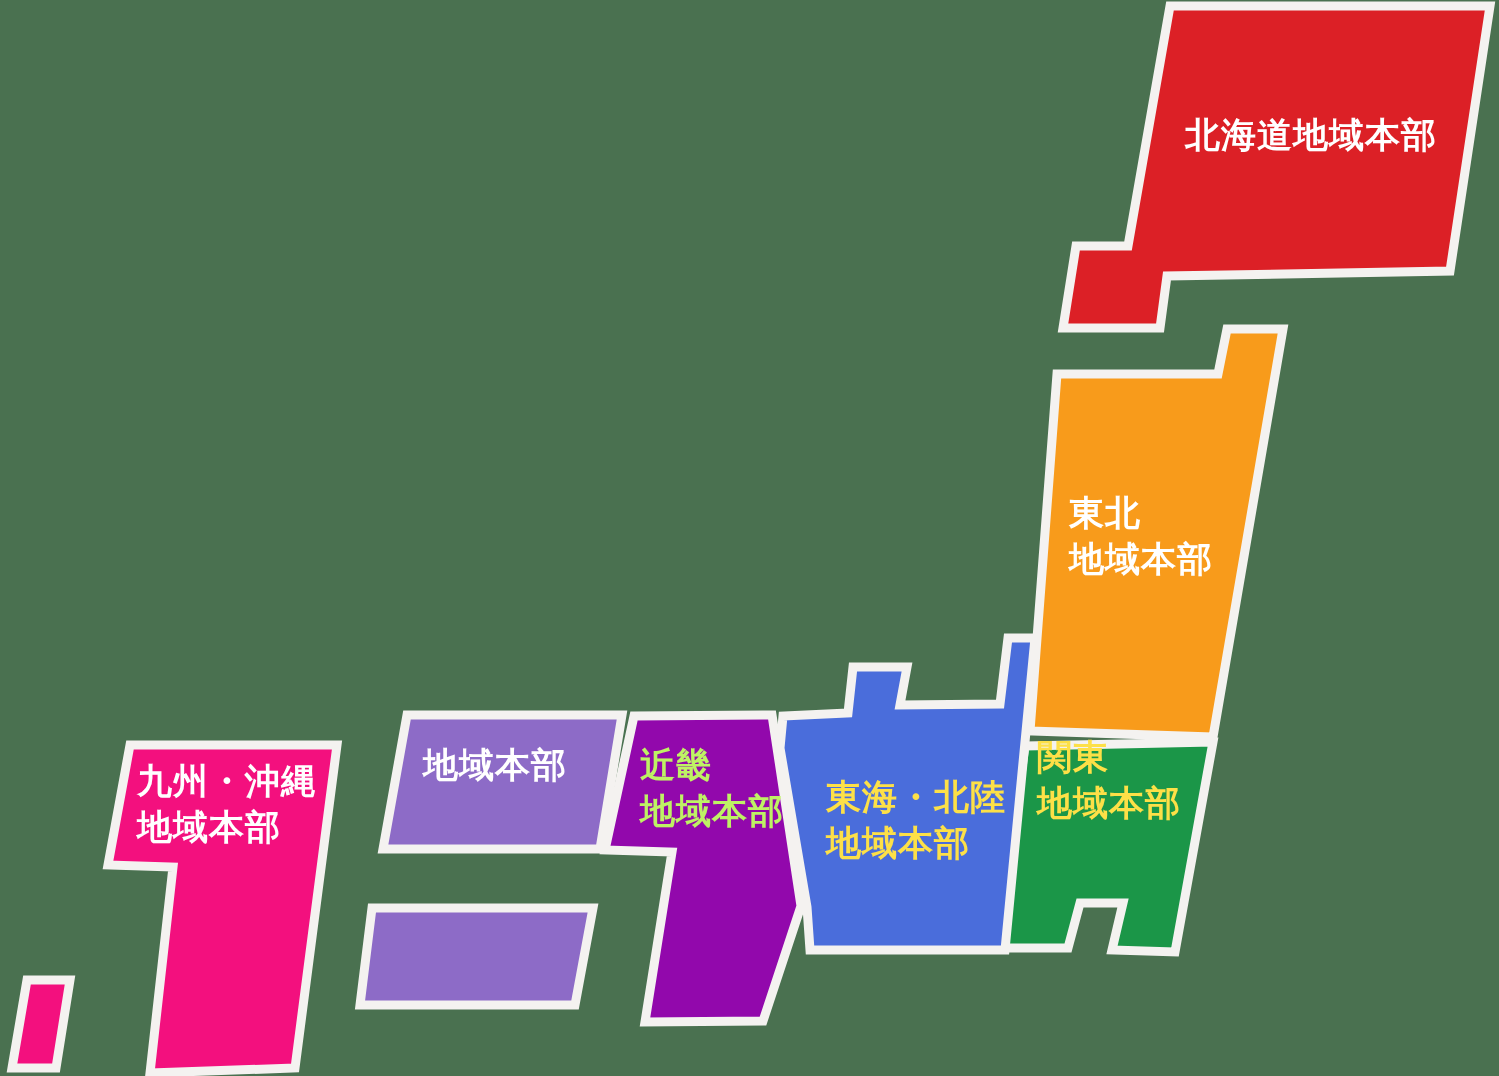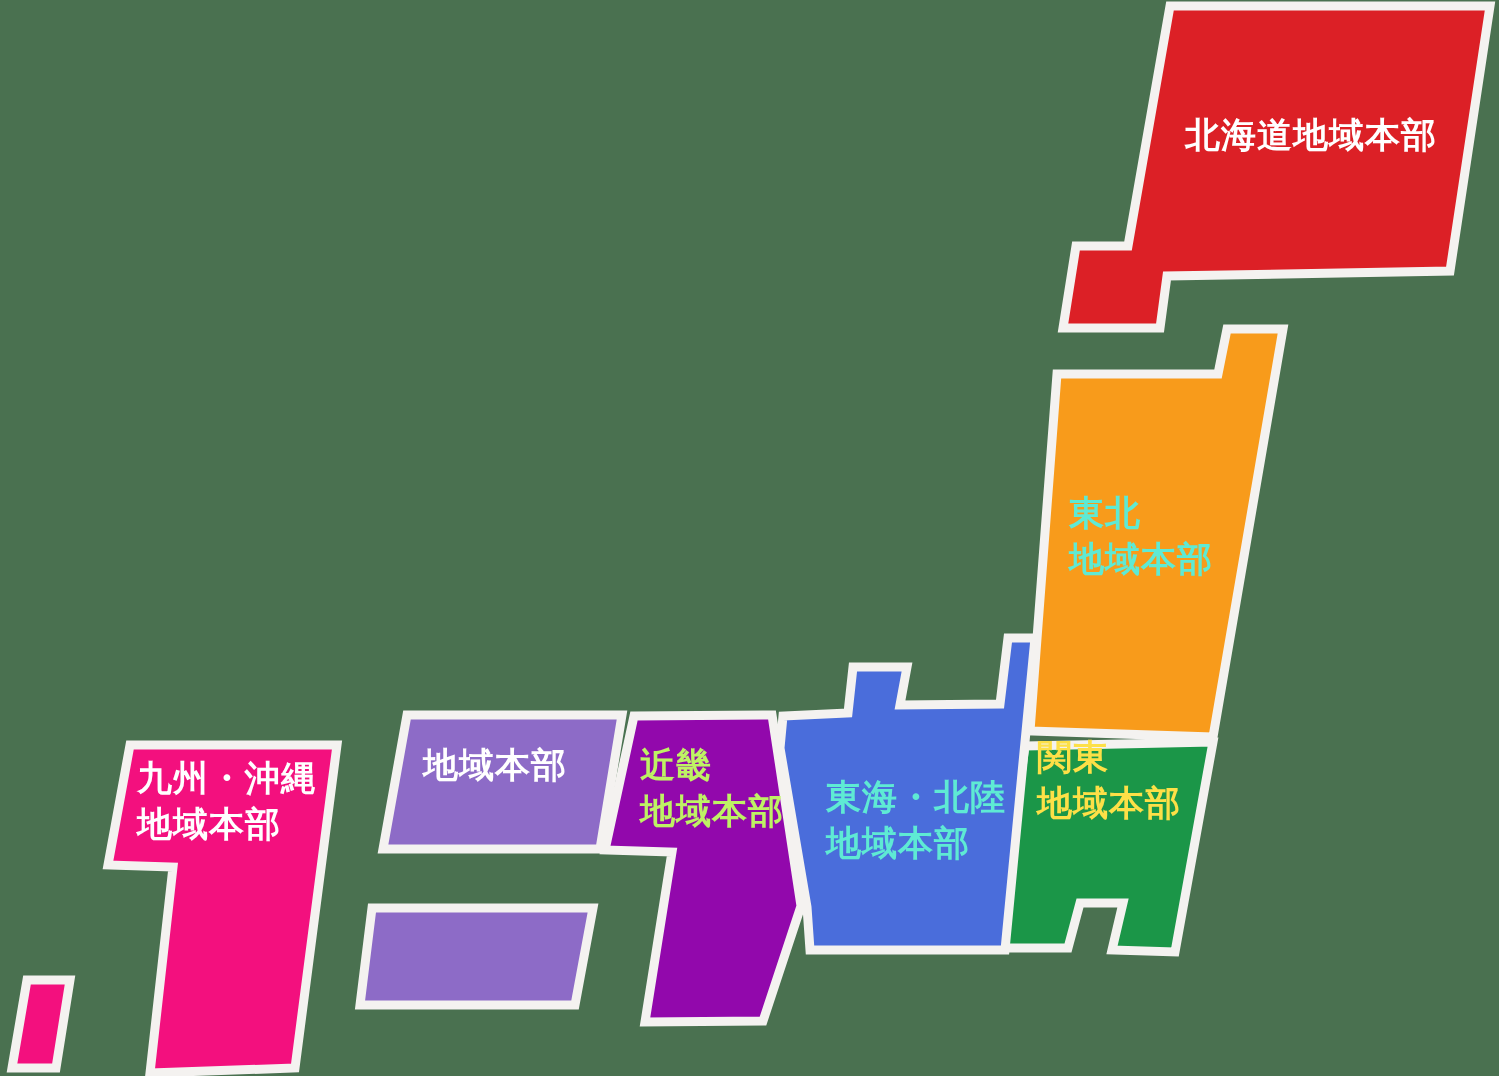--- a/index.html
+++ b/index.html
@@ -64,42 +64,42 @@
     <g fill="#F3107E">
       <polygon class="shape" points="130,745 337,745 295,1068 150,1073 173,867 108,865" stroke="#F4F2F0"></polygon>
       <polygon class="shape" points="27,980 70,980 56,1068 12,1068" stroke="#F4F2F0"></polygon>
     </g>
   </svg>
 
   <div class="region-label" style="left: 1185px; top: 112px; color: rgb(255, 255, 255);">
     <span>北海道地域本部</span>
   </div>
 
-  <div class="region-label" style="left: 1069px; top: 490px; color: #5eead4;">
+  <div class="region-label" style="left: 1069px; top: 490px; color: #ffffff;">
     <span>東北</span>
     <span>地域本部</span>
   </div>
 
   <div class="region-label" style="left: 1037px; top: 734px; color: #fde047;">
     <span>関東</span>
     <span>地域本部</span>
   </div>
 
-  <div class="region-label" style="left: 826px; top: 774px; color: #5eead4;">
+  <div class="region-label" style="left: 826px; top: 774px; color: #fde047;">
     <span>東海・北陸</span>
     <span>地域本部</span>
   </div>
 
   <div class="region-label" style="left: 640px; top: 742px; color: #bef264;">
     <span>近畿</span>
     <span>地域本部</span>
   </div>
 
   <div class="region-label" style="left: 423px; top: 742px; color: rgb(255, 255, 255);">
     <span>地域本部</span>
   </div>
 
-  <div class="region-label" style="left: 137px; top: 758px; color: rgb(255, 255, 255); font-family: Liberation Mono, monospace;">
+  <div class="region-label" style="left: 137px; top: 758px; color: rgb(255, 255, 255);">
     <span>九州・沖縄</span>
     <span>地域本部</span>
   </div>
 
 </div>
 
 </body></html>

